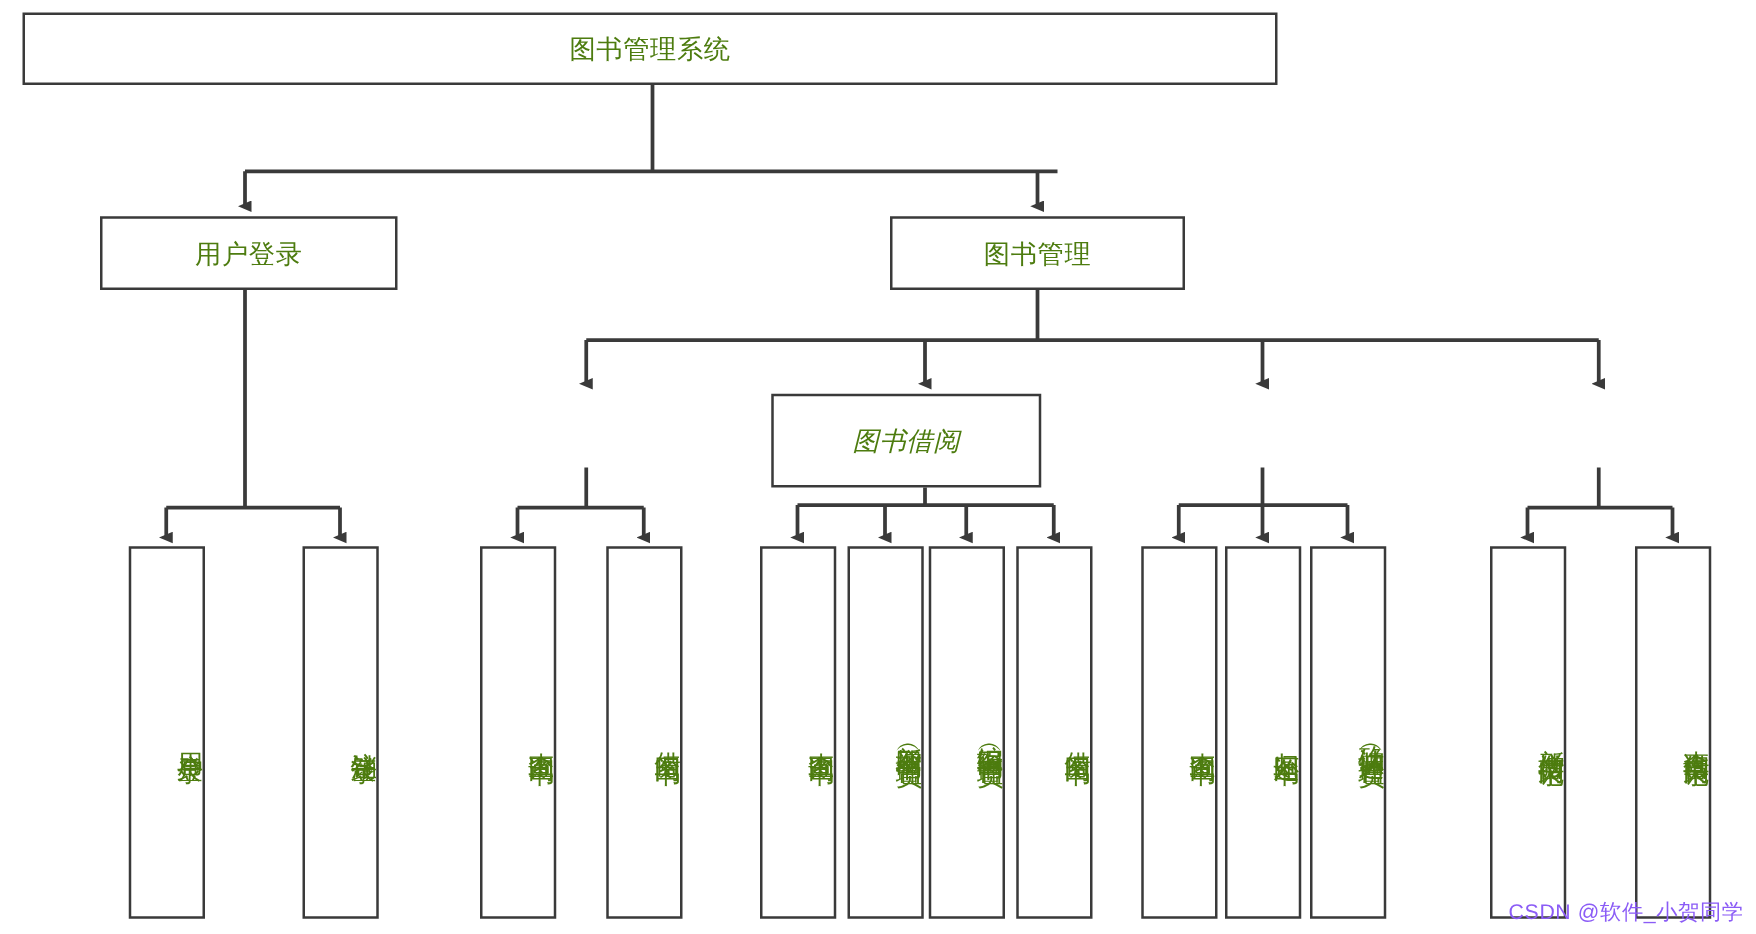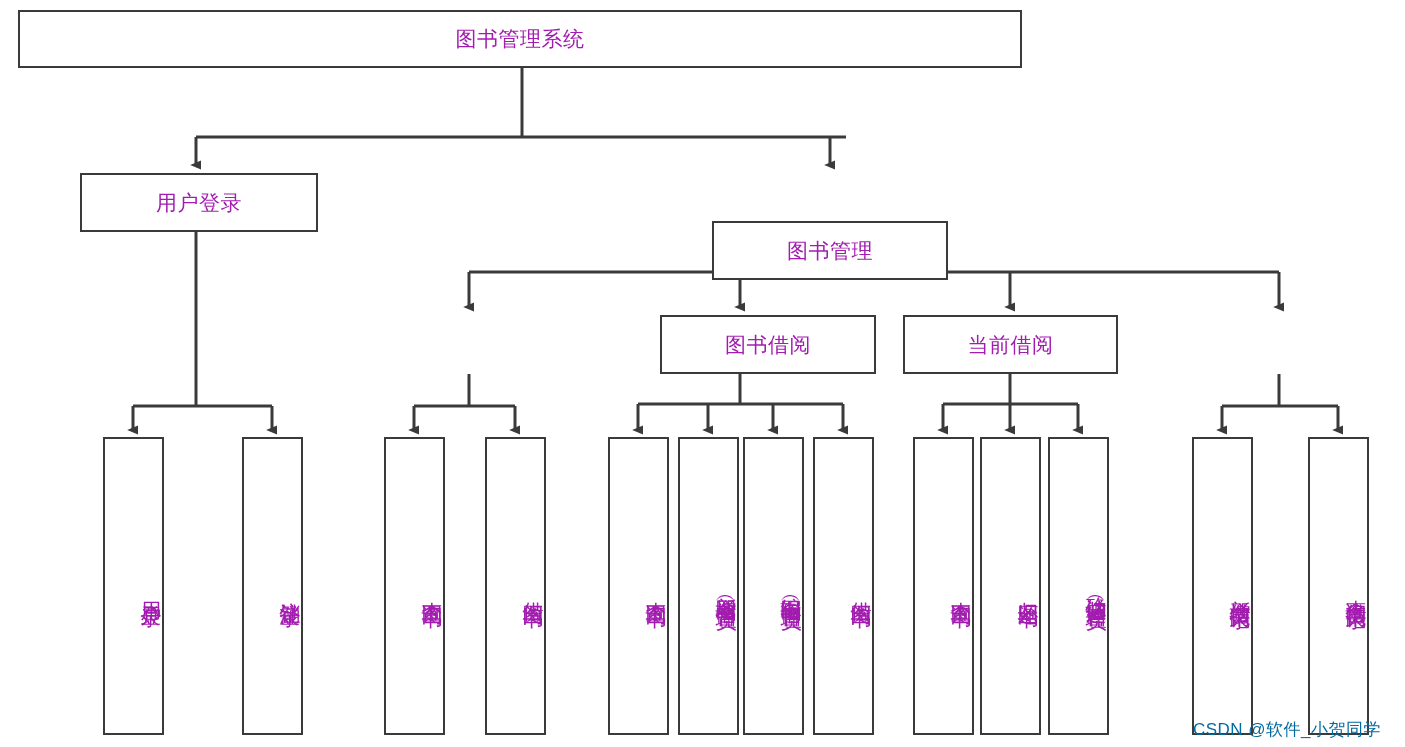--- a/index.html
+++ b/index.html
@@ -28,21 +28,21 @@
     height: 747px;
   }
   .node-box {
     position: absolute;
     box-sizing: border-box;
     border: 2px solid #3a3a3a;
     background: #ffffff;
     display: flex;
     align-items: center;
     justify-content: center;
-    color: #a21caf;
+    color: #4d7c0f;
   }
   .node-box.horiz {
     font-size: 21px;
     letter-spacing: 0.5px;
   }
   .node-box.vert {
     writing-mode: vertical-rl;
     text-orientation: upright;
     font-size: 21px;
     letter-spacing: 2px;
@@ -50,24 +50,24 @@
     align-items: flex-start;
     justify-content: center;
     line-height: 1.05;
   }
   .node-label {
     display: block;
     white-space: nowrap;
   }
   .watermark {
     position: absolute;
-    right: 24px;
+    right: 10px;
     bottom: 6px;
     font-size: 17px;
-    color: #0369a1;
+    color: #8b5cf6;
     letter-spacing: 0.5px;
     user-select: none;
     white-space: nowrap;
   }
 </style>
 </head>
 <body>
 
 <div id="diagram-root">
 
@@ -122,32 +122,29 @@
   </svg>
 
   <div class="node-box horiz" style="left:18px; top:10px; width:1004px; height:58px;">
     <span class="node-label">图书管理系统</span>
   </div>
 
   <div class="node-box horiz" style="left:80px; top:173px; width:238px; height:59px;">
     <span class="node-label">用户登录</span>
   </div>
 
-  <div class="node-box horiz" style="left:712px; top:173px; width:236px; height:59px;margin-top:48px;">
+  <div class="node-box horiz" style="left:712px; top:173px; width:236px; height:59px;">
     <span class="node-label">图书管理</span>
   </div>
 
 
-  <div class="node-box horiz" style="left:660px; top:315px; width:216px; height:59px;">
+  <div class="node-box horiz" style="left:617px; top:315px; width:216px; height:75px;font-style:italic;">
     <span class="node-label">图书借阅</span>
   </div>
 
-  <div class="node-box horiz" style="left:903px; top:315px; width:215px; height:59px;">
-    <span class="node-label">当前借阅</span>
-  </div>
 
 
   <div class="node-box vert" style="left:103px; top:437px; width:61px; height:298px;">
     <span class="node-label">用户登录</span>
   </div>
 
   <div class="node-box vert" style="left:242px; top:437px; width:61px; height:298px;">
     <span class="node-label">注销登录</span>
   </div>
 

